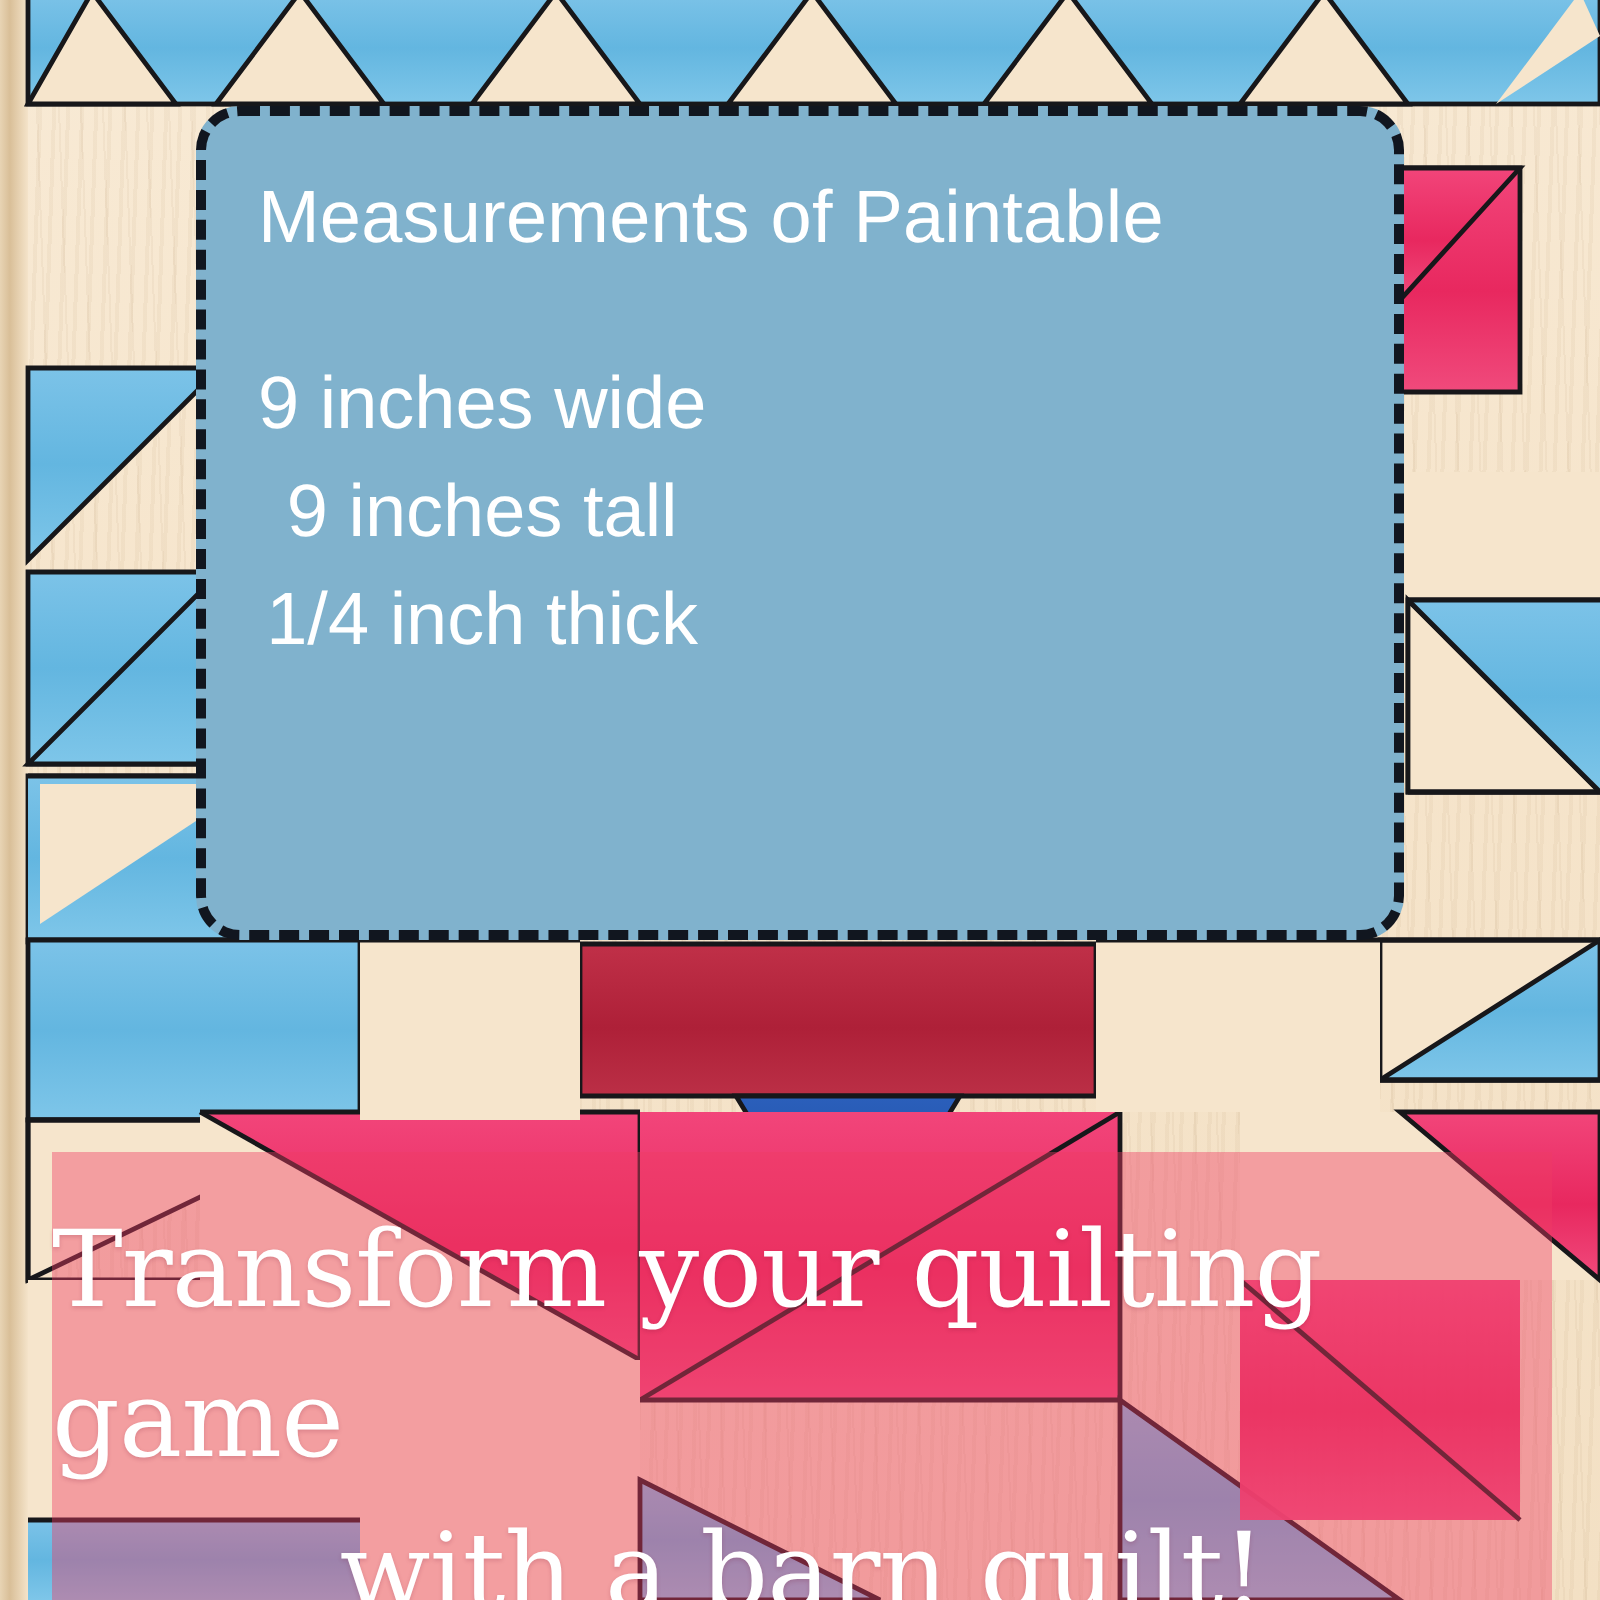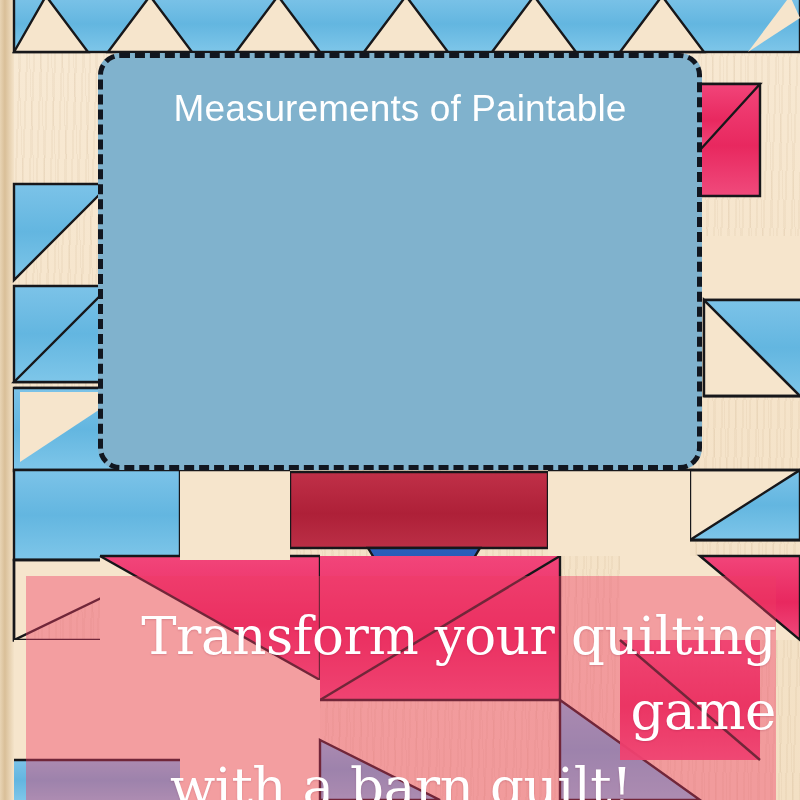--- a/index.html
+++ b/index.html
@@ -31,21 +31,21 @@
   .quilt svg{display:block;width:800px;height:800px;}
 
   
   .callout{
     position:absolute;left:98px;top:53px;width:604px;height:417px;
     background:#80b2cd;
     border:5px dashed #11161f;
     border-radius:22px;
     box-sizing:border-box;
     display:flex;flex-direction:column;
-    align-items:center;justify-content:flex-start;
+    align-items:flex-start;justify-content:flex-start;
     padding:28px 26px 18px;
   }
   .callout-title{
     color:#ffffff;
     font-size:37px;
     line-height:1.24;
     text-align:center;
     font-weight:400;
     letter-spacing:.1px;
     max-width:560px;
@@ -71,21 +71,21 @@
     position:absolute;left:26px;top:598px;width:750px;height:200px;
     display:flex;flex-direction:column;
     align-items:center;justify-content:flex-start;
     color:#ffffff;
     font-family:"DejaVu Serif","Liberation Serif",serif;
     pointer-events:none;
   }
   .banner-line{
     font-size:53px;
     line-height:1.42;
-    text-align:right;
+    text-align:left;
     font-weight:400;
     letter-spacing:-.4px;
     text-shadow:0 1px 2px rgba(120,20,50,.20);
   }
 </style>
 </head>
 <body>
 
 <div id="stage">
 
@@ -206,20 +206,25 @@
         </g>
       </svg>
     </div>
   </div>
 
   <div class="callout">
     <div class="callout-title">
       <div>Measurements of Paintable</div>
     </div>
     <div class="callout-spacer"></div>
+    <div class="measure-list">
+      <div class="measure-line">9 inches wide</div>
+      <div class="measure-line">9 inches tall</div>
+      <div class="measure-line">1/4 inch thick</div>
+    </div>
   </div>
 
   <div class="banner"></div>
   <div class="banner-text">
     <div class="banner-line">Transform your quilting game</div>
     <div class="banner-line">with a barn quilt!</div>
   </div>
 
 </div>
 

